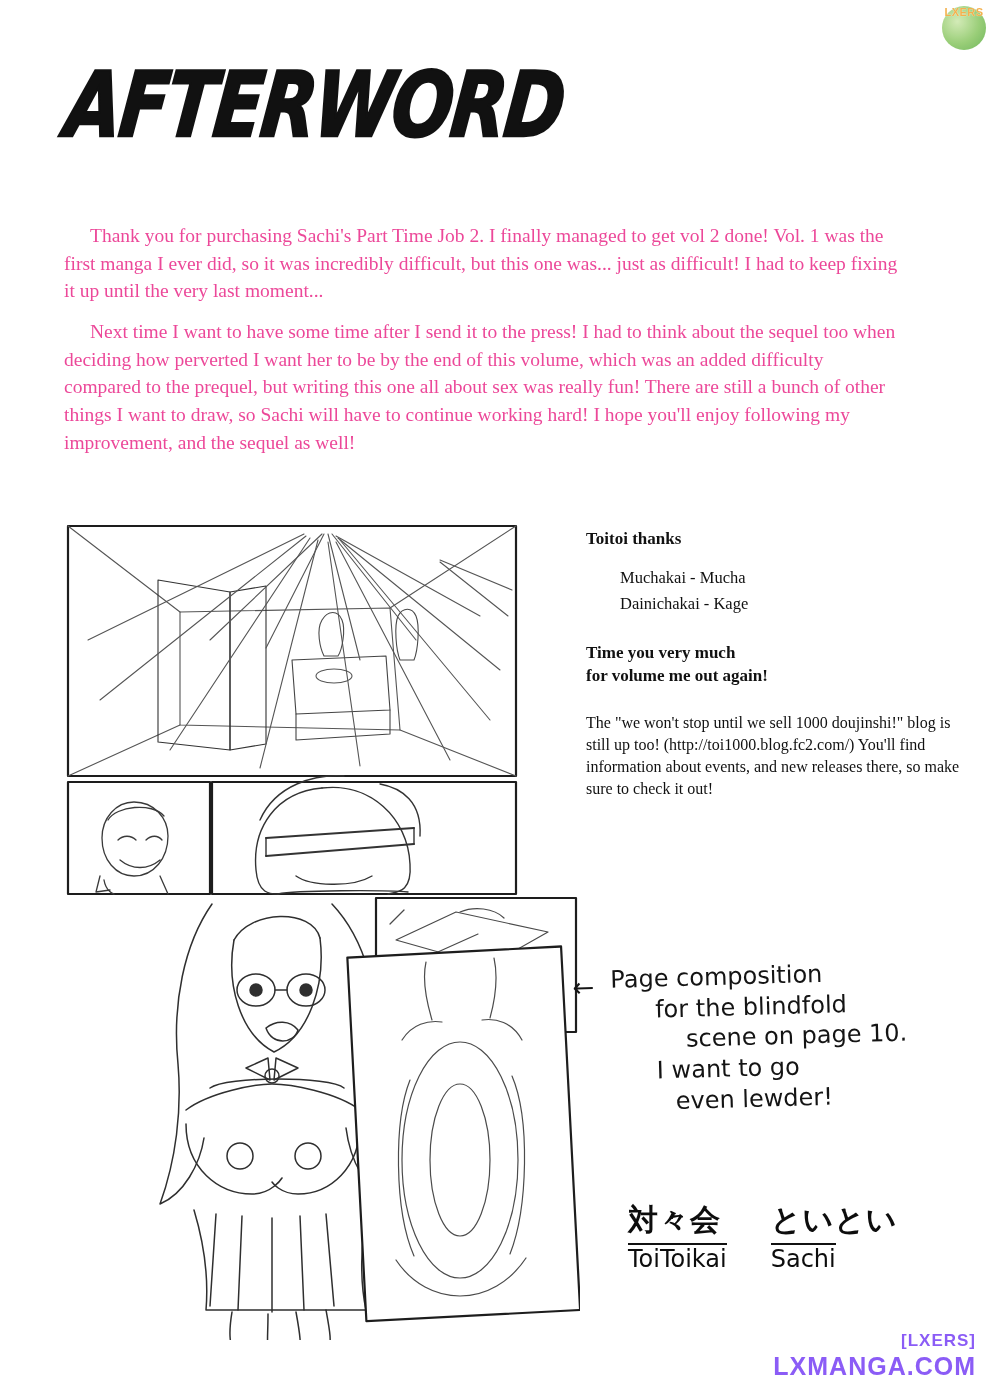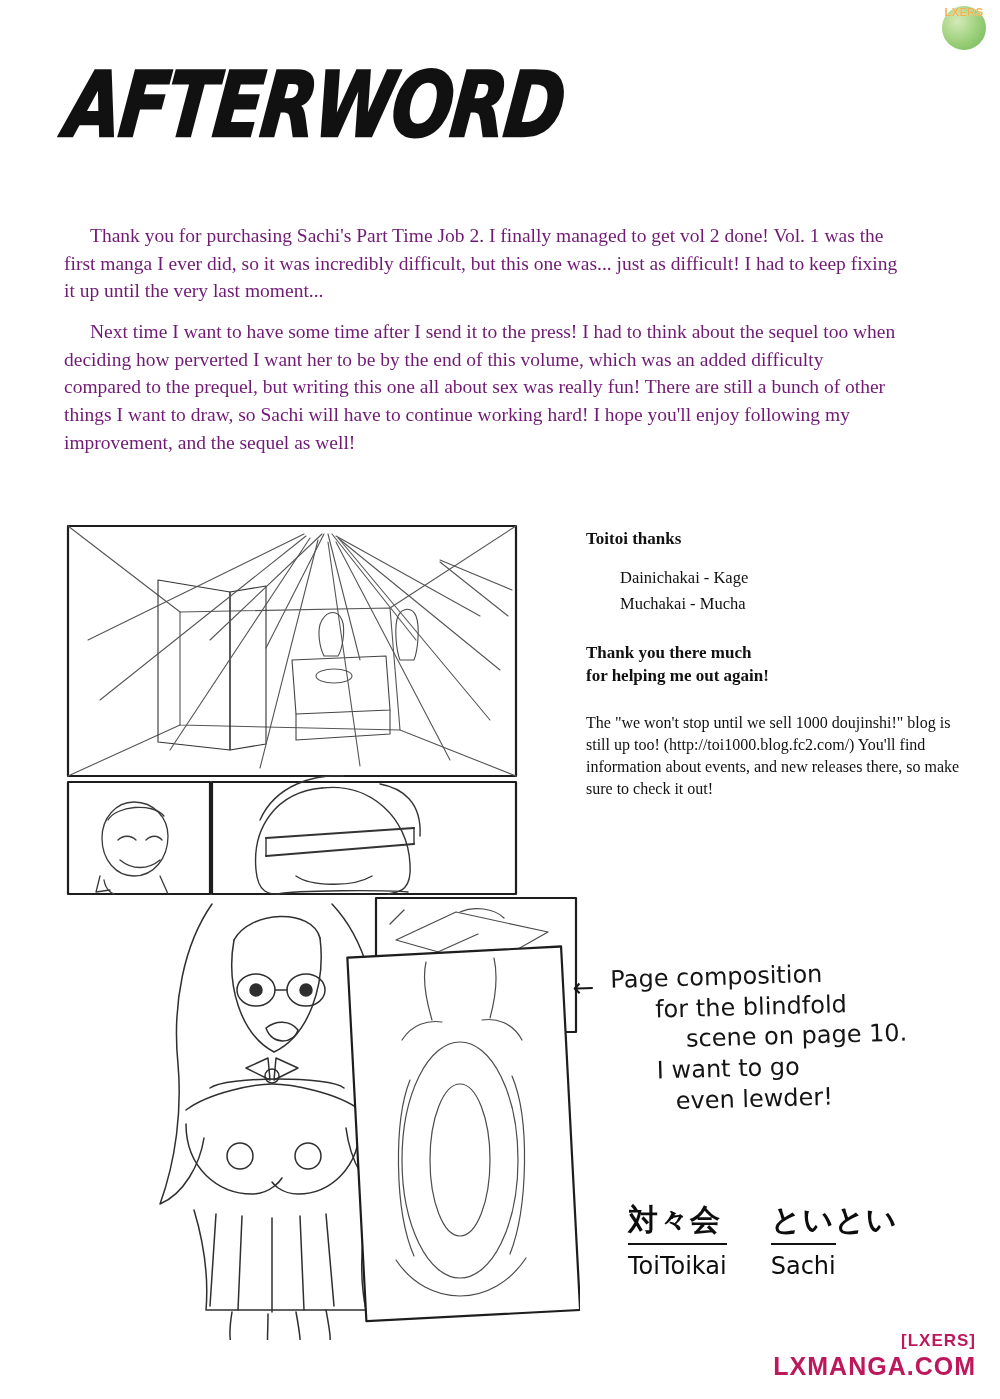--- a/index.html
+++ b/index.html
@@ -59,21 +59,21 @@
   }
 
   
   .afterword-text {
     position: absolute;
     left: 64px;
     top: 222px;
     width: 840px;
     font-size: 19.5px;
     line-height: 1.42;
-    color: #701a75;
+    color: #ec4899;
   }
   .afterword-text p {
     margin: 0 0 0 0;
     text-indent: 26px;
   }
   .afterword-text p + p {
     margin-top: 13px;
   }
 
   
@@ -157,33 +157,33 @@
   }
   .sig-jp {
     font-size: 30px;
     font-weight: bold;
     letter-spacing: 1px;
   }
   .sig-romaji {
     font-size: 24px;
     margin-top: 2px;
     border-top: 2px solid #111;
-    padding-top: 7px;
+    padding-top: 0;
     display: inline-block;
   }
   .sig-col { display: flex; flex-direction: column; align-items: flex-start; }
 
   
   .wm-bottom {
     position: absolute;
     right: 24px;
     bottom: 18px;
     text-align: right;
     font-family: "Liberation Sans", sans-serif;
-    color: #be185d;
+    color: #8b5cf6;
   }
   .wm-bottom .w1 { font-size: 17px; font-weight: bold; letter-spacing: 1px; }
   .wm-bottom .w2 { font-size: 25px; font-weight: bold; letter-spacing: 1px; margin-top: 1px; }
 </style>
 </head>
 <body>
 
 <div class="page">
 
   <div class="wm-top">
@@ -327,26 +327,26 @@
         <path d="M336 740 c16 24 40 36 64 36 c26 0 50 -14 66 -38"></path>
         <path d="M372 500 c-6 -20 -10 -40 -6 -58"></path>
         <path d="M430 498 c6 -22 8 -42 4 -60"></path>
       </g>
     </svg>
   </div>
 
   <div class="right-col">
     <div class="rc-heading">Toitoi thanks</div>
     <div class="thanks-list">
+      <div>Muchakai - Mucha</div>
       <div>Dainichakai - Kage</div>
-      <div>Muchakai - Mucha</div>
     </div>
     <div class="rc-bold-block">
-      <div>Thank you there much</div>
-      <div>for helping me out again!</div>
+      <div>Time you very much</div>
+      <div>for volume me out again!</div>
     </div>
     <div class="rc-para">The "we won't stop until we sell 1000 doujinshi!" blog is still up too! (http://toi1000.blog.fc2.com/) You'll find information about events, and new releases there, so make sure to check it out!</div>
   </div>
 
   <div class="hand-note">
     <span class="arrow-left">←</span>
     <span class="l">Page composition</span>
     <span class="l indent1">for the blindfold</span>
     <span class="l indent2">scene on page 10.</span>
     <span class="l indent1">I want to go</span>

